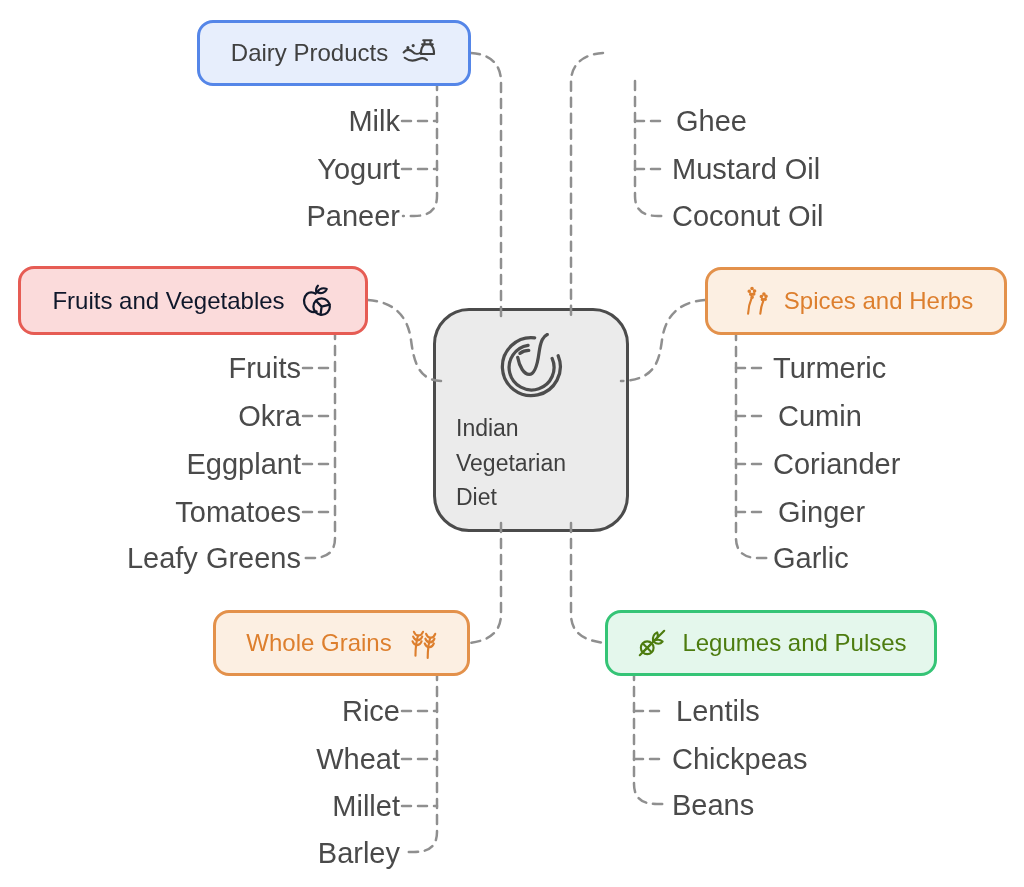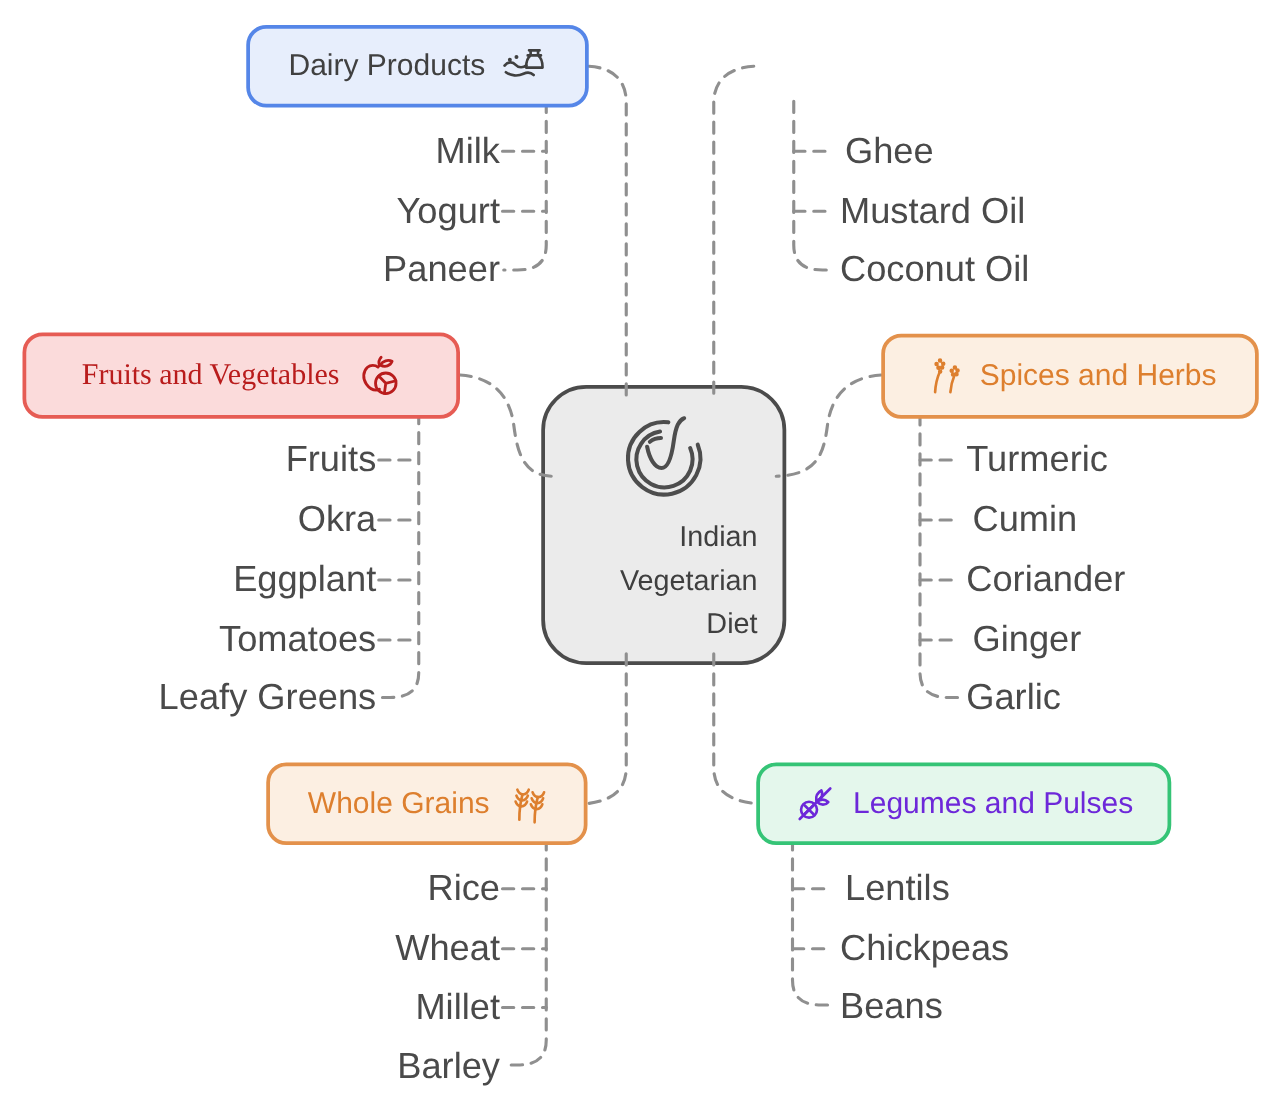--- a/index.html
+++ b/index.html
@@ -10,32 +10,32 @@
   svg.wires{position:absolute;left:0;top:0;z-index:2;}
   .wire{fill:none;stroke:#8f8f8f;stroke-width:2.5;stroke-dasharray:9 7;stroke-linecap:round;}
   .node{
     position:absolute;z-index:3;display:flex;align-items:center;justify-content:center;
     gap:13px;border-radius:16px;font-size:24px;box-sizing:border-box;border:3px solid;
   }
   .node .icn{display:flex;align-items:center;}
   .node .icn svg{stroke:currentColor;fill:none;stroke-linecap:round;stroke-linejoin:round;}
   .g-dairy  {background:#e7eefc;border-color:#5586e8;color:#404040;}
   .g-fats   {background:#fcfae3;border-color:#e6d226;color:#e5c716;}
-  .g-fruits {background:#fbdbdb;border-color:#e65c54;color:#b91c1c;font-family:Liberation Serif, serif;}
+  .g-fruits {background:#fbdbdb;border-color:#e65c54;color:#0f172a;}
   .g-spices {background:#fcefe2;border-color:#e3914b;color:#dd7f2e;}
   .g-grains {background:#fcefe2;border-color:#e3914b;color:#dd7f2e;}
-  .g-legumes{background:#e4f7ec;border-color:#35c476;color:#6d28d9;text-align:right;}
+  .g-legumes{background:#e4f7ec;border-color:#35c476;color:#4d7c0f;text-align:right;}
   .central{
     position:absolute;left:433px;top:308px;width:196px;height:224px;z-index:1;
     background:#ebebeb;border:3px solid #4b4b4b;border-radius:36px;box-sizing:border-box;
     display:flex;flex-direction:column;align-items:center;justify-content:flex-start;
     padding-top:22px;
   }
   .central .emblem svg{stroke:#4d4d4d;fill:none;stroke-linecap:round;stroke-linejoin:round;}
-  .ctitle{width:150px;text-align:right;font-size:23px;line-height:1.5;color:#3f3f3f;margin-top:6px;}
+  .ctitle{width:150px;text-align:left;font-size:23px;line-height:1.5;color:#3f3f3f;margin-top:6px;}
   .item{
     position:absolute;z-index:3;height:28px;line-height:28px;font-size:29px;color:#4a4a4a;white-space:nowrap;
   }
   .item.ra{text-align:right;}
 </style>
 </head>
 <body>
 
 <div class="canvas">
 

